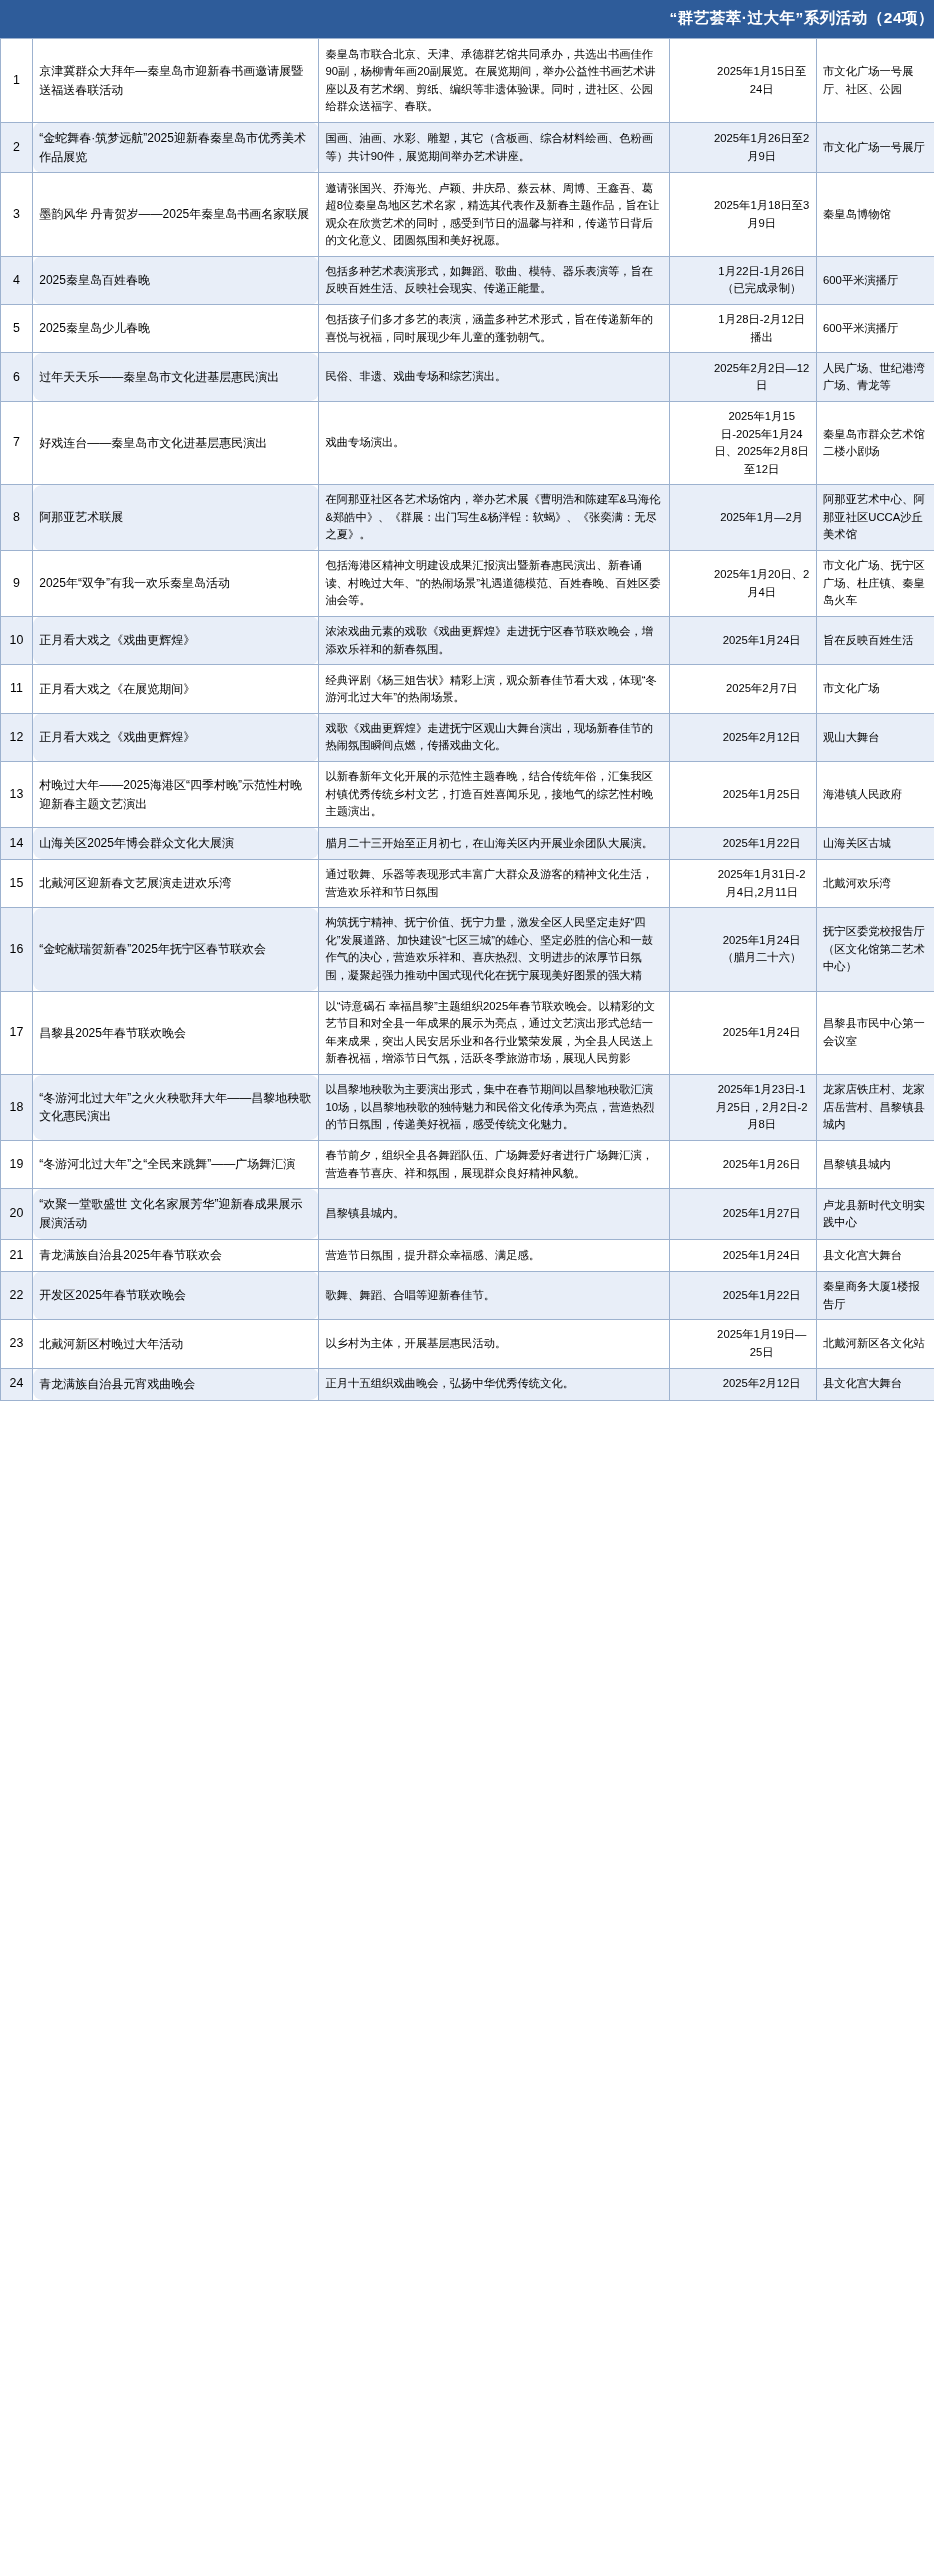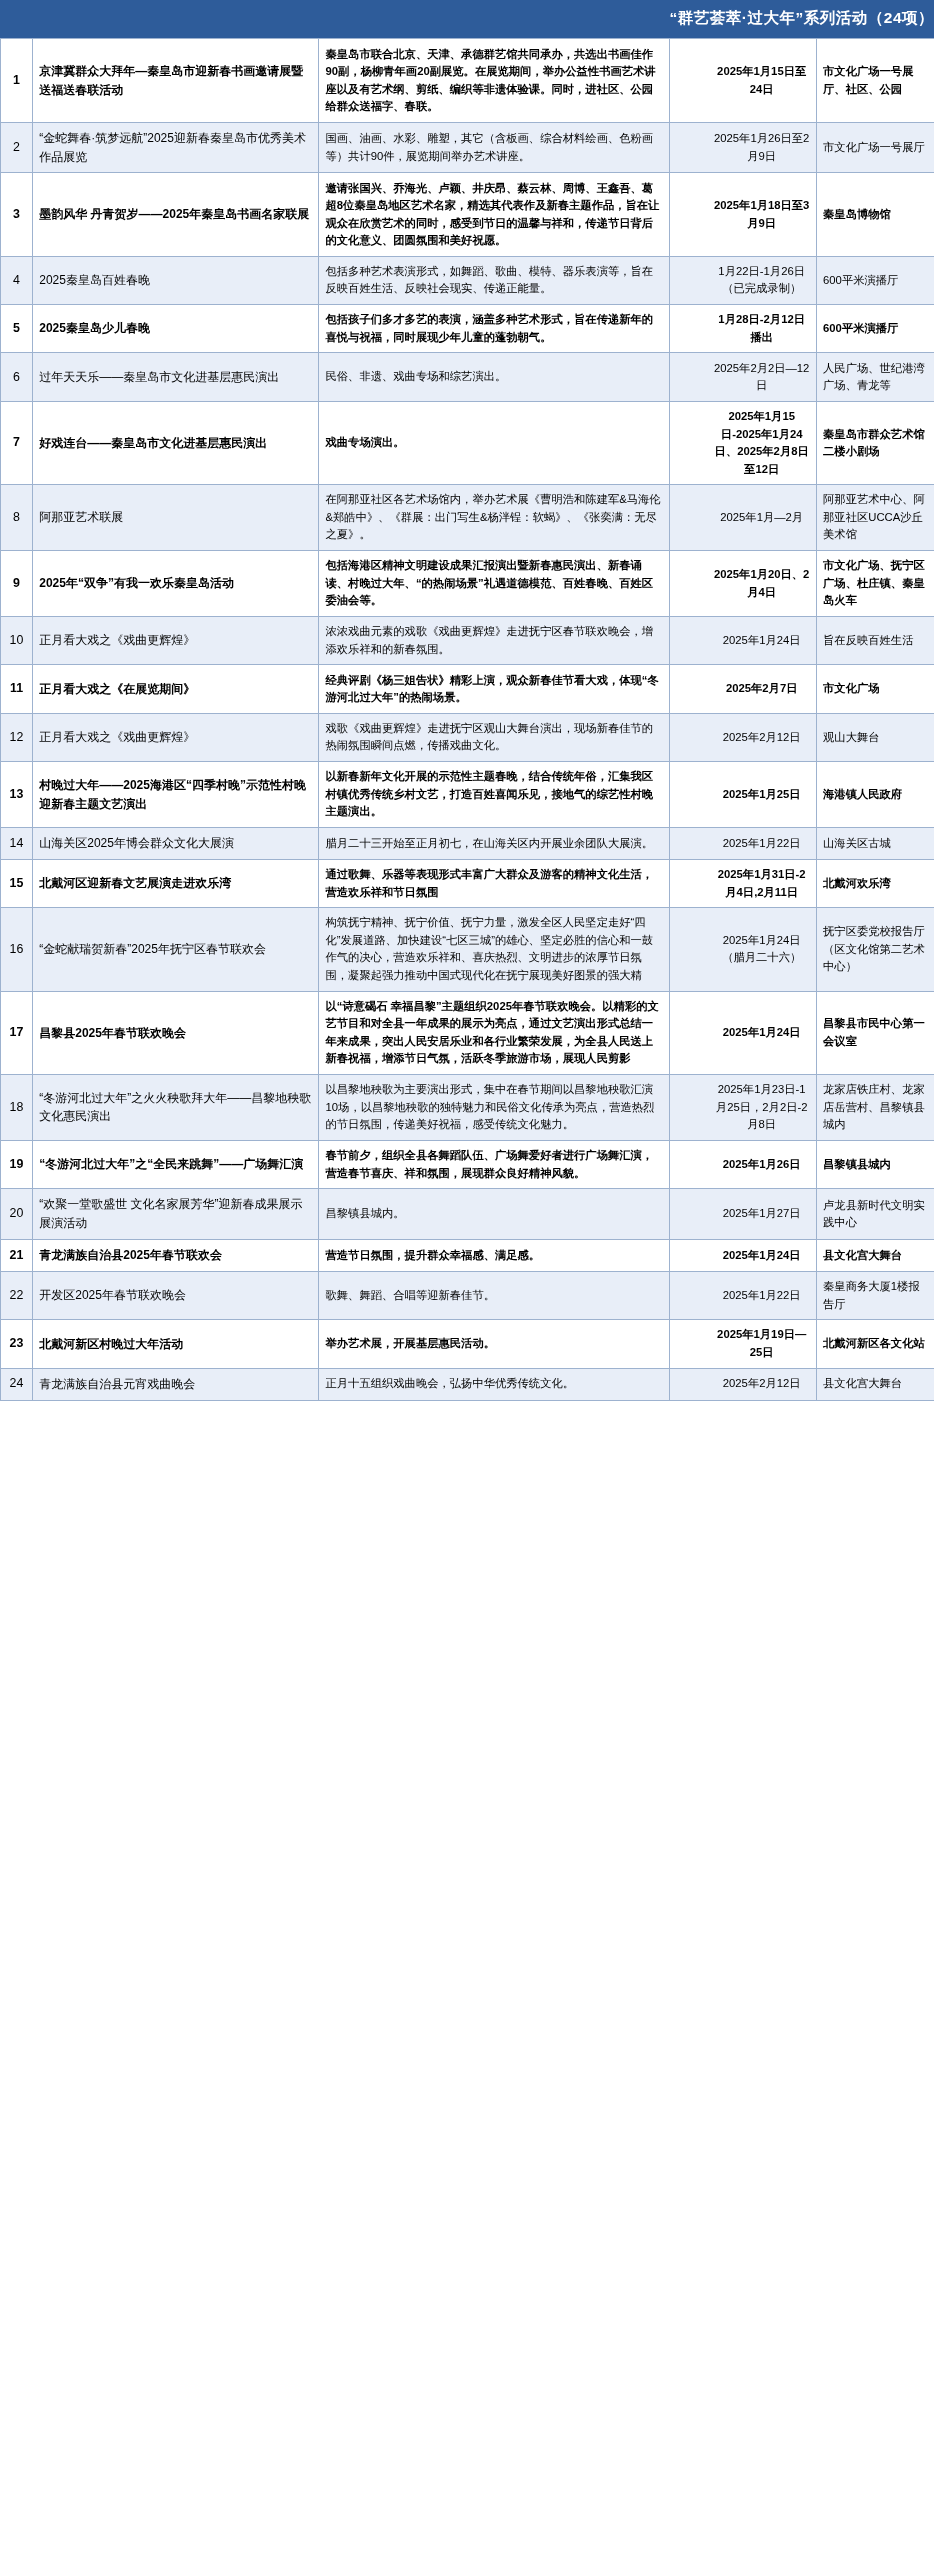--- a/index.html
+++ b/index.html
@@ -40,31 +40,32 @@
   col.c-place { width: 118px; }
 
   td {
     border: 0.5px solid #9db2cf;
     vertical-align: middle;
     box-sizing: border-box;
     padding: 6.2px 6.2px;
     font-size: 11.3px;
     line-height: 1.55;
   }
-  tr.row-odd td { background: #ffffff; font-weight: bold; }
+  tr.row-odd td { background: #ffffff; }
   tr.row-even td { background: #e8eef8; }
 
   td.idx {
     text-align: center;
     font-size: 12.4px;
     padding: 5.2px 1px;
   }
   td.name {
     font-size: 12px;
     text-align: left;
+    border-radius: 9px;
   }
   td.content {
     font-size: 11.3px;
     text-align: left;
   }
   td.time {
     font-size: 11.3px;
     text-align: center;
     padding-left: 44px;
   }
@@ -237,21 +238,21 @@
       <tr class="row-even">
         <td class="idx">22</td>
         <td class="name">开发区2025年春节联欢晚会</td>
         <td class="content">歌舞、舞蹈、合唱等迎新春佳节。</td>
         <td class="time">2025年1月22日</td>
         <td class="place">秦皇商务大厦1楼报告厅</td>
       </tr>
       <tr class="row-odd">
         <td class="idx">23</td>
         <td class="name">北戴河新区村晚过大年活动</td>
-        <td class="content">举办艺术展，开展基层惠民活动。</td>
+        <td class="content">以乡村为主体，开展基层惠民活动。</td>
         <td class="time">2025年1月19日—25日</td>
         <td class="place">北戴河新区各文化站</td>
       </tr>
       <tr class="row-even">
         <td class="idx">24</td>
         <td class="name">青龙满族自治县元宵戏曲晚会</td>
         <td class="content">正月十五组织戏曲晚会，弘扬中华优秀传统文化。</td>
         <td class="time">2025年2月12日</td>
         <td class="place">县文化宫大舞台</td>
       </tr>

